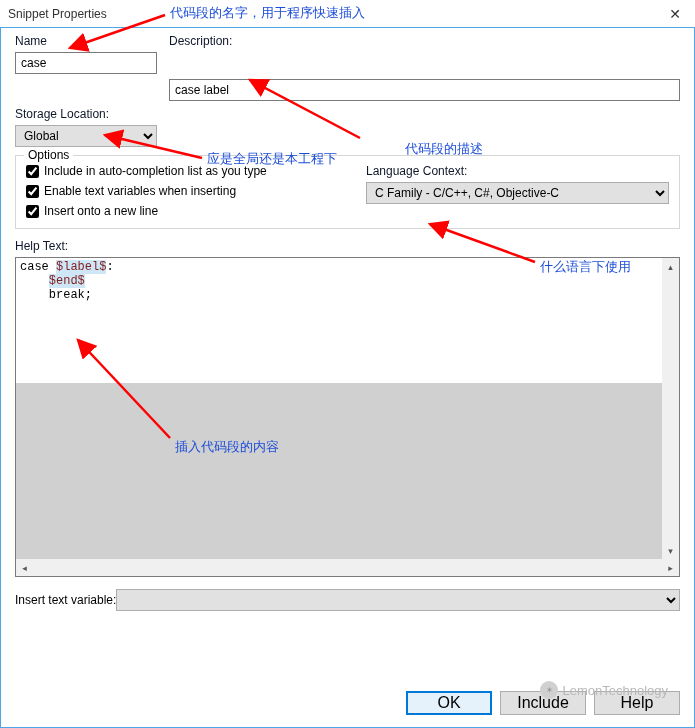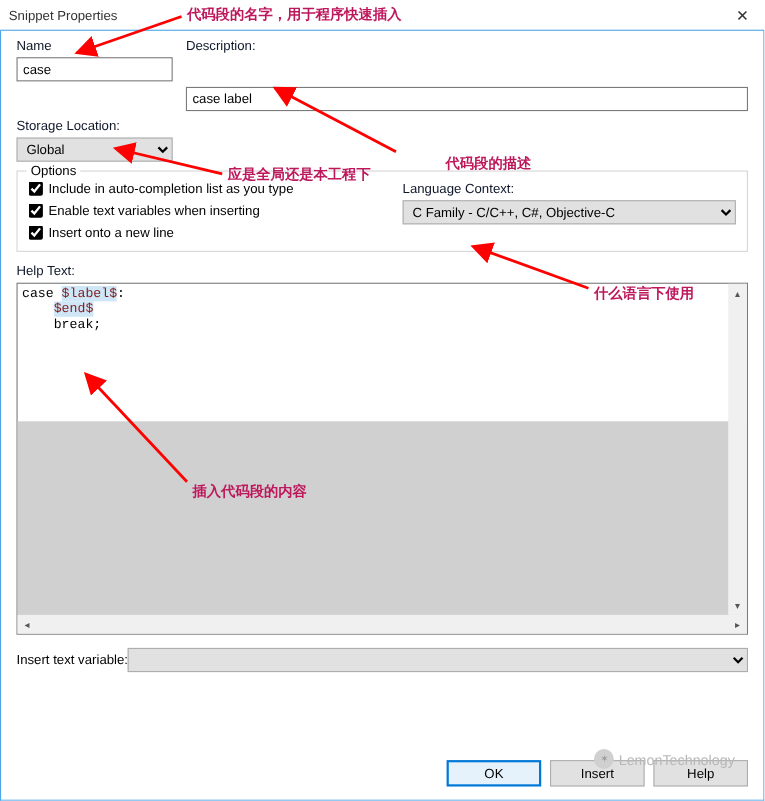--- a/index.html
+++ b/index.html
@@ -30,23 +30,23 @@
 .body-text { flex: 1; font-family: "Courier New", monospace; font-size: 12px; padding: 2px 4px; white-space: pre; overflow: hidden; position: relative; }
 .body-text .code-plain { color: #000; }
 .body-text .code-var { color: #7f1d1d; background: #cfe6f7; }
 .body-gray { flex: 1.6; background: #d0d0d0; }
 .body-scroll-v { position: absolute; right: 0; top: 0; bottom: 17px; width: 17px; background: #f0f0f0; display: flex; flex-direction: column; align-items: center; justify-content: space-between; }
 .body-scroll-h { position: absolute; left: 0; right: 0; bottom: 0; height: 17px; background: #f0f0f0; display: flex; align-items: center; justify-content: space-between; }
 .scroll-btn { width: 17px; height: 17px; display: flex; align-items: center; justify-content: center; font-size: 9px; color: #555; }
 .insert-row { display: flex; align-items: center; margin-top: 12px; }
 .insert-select { flex: 1; background: #e1e1e1; }
 .buttons-row { position: absolute; bottom: 12px; right: 14px; display: flex; gap: 8px; }
-.btn { width: 86px; height: 24px; border: 1px solid #adadad; background: #e1e1e1; font-size: 12px; font-family: inherit; display: flex; align-items: center; justify-content: center; }
+.btn { width: 86px; height: 24px; border: 1px solid #adadad; background: #e1e1e1; font-size: 16px; font-family: inherit; display: flex; align-items: center; justify-content: center; }
 .btn.primary { border: 2px solid #0078d7; background: #e5f1fb; }
-.annotation { position: absolute; color: #be185d; font-size: 13px; font-family: "Microsoft YaHei", sans-serif; pointer-events: none; font-weight: bold; }
+.annotation { position: absolute; color: #1d4ed8; font-size: 13px; font-family: "Microsoft YaHei", sans-serif; pointer-events: none; }
 .watermark { position: absolute; right: 26px; bottom: 28px; color: #b8b8b8; font-size: 13px; display: flex; align-items: center; gap: 4px; }
 .watermark .circ { width: 18px; height: 18px; border-radius: 50%; background: #d0d0d0; display: flex; align-items: center; justify-content: center; font-size: 9px; color: #999; }
 svg.anno-svg { position: absolute; top: 0; left: 0; pointer-events: none; }
 </style>
 </head>
 <body>
 
 <div class="titlebar">
   <span class="title">Snippet Properties</span>
   <div class="close">
@@ -119,21 +119,21 @@
     <select class="insert-select">
       <option></option>
     </select>
   </div>
 
   <div class="buttons-row">
     <button class="btn primary">
         <span>OK</span>
       </button>
     <button class="btn">
-        <span>Insert</span>
+        <span>Include</span>
       </button>
     <button class="btn">
         <span>Help</span>
       </button>
   </div>
 
   <div class="watermark">
     <span class="circ">✶</span>
     <span>LemonTechnology</span>
   </div>

